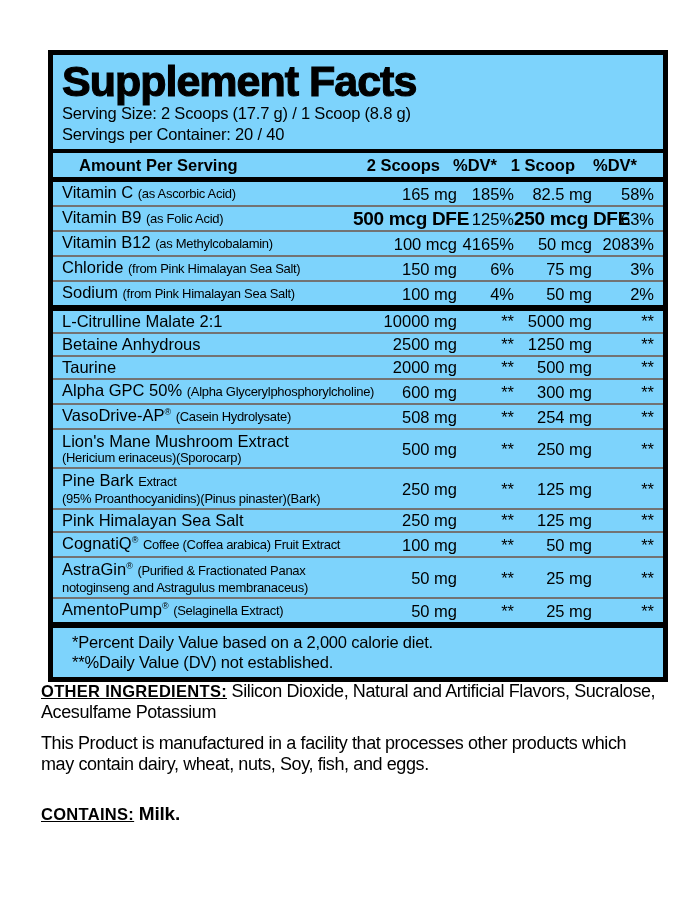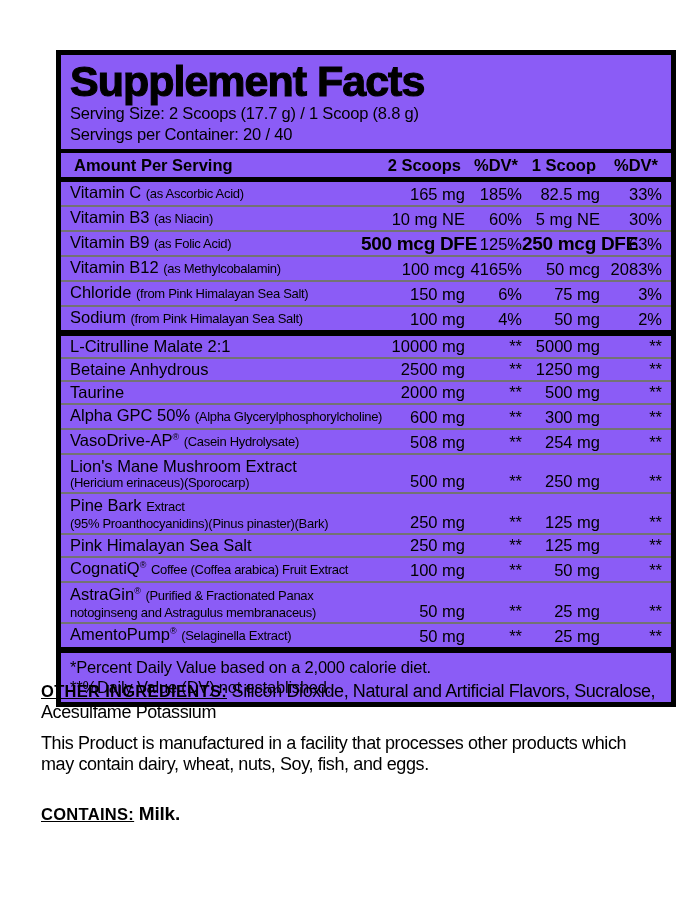--- a/index.html
+++ b/index.html
@@ -8,44 +8,44 @@
     background: #ffffff;
     color: #000000;
     font-family: "Liberation Sans", sans-serif;
     position: relative;
   }
   .page { position: absolute; inset: 0; background: #ffffff; }
 
   
   .panel {
     position: absolute;
-    left: 56px; top: 50px; width: 620px;
+    left: 48px; top: 50px; width: 620px;
     border: 5px solid #000;
-    background: #8b5cf6;
+    background: #7dd3fc;
   }
   .panel-head { padding: 4px 9px 4px; }
   .panel-title {
     font-size: 43px;
     font-weight: bold;
     letter-spacing: -1px;
     line-height: 44px;
     -webkit-text-stroke: 1.1px #000;
     white-space: nowrap;
   }
   .serving-line { font-size: 16.5px; line-height: 21px; letter-spacing: -0.2px; }
 
   .rule { background: #000; width: 100%; }
   .rule-4 { height: 4px; }
   .rule-5 { height: 5px; }
   .rule-6 { height: 6px; }
 
   .hdr-row {
     display: flex;
     align-items: flex-start;
-    padding: 3px 13px 3px;
+    padding: 3px 26px 3px;
     font-weight: bold;
     font-size: 16.5px;
     line-height: 18px;
   }
   .hdr-name { flex: 1; }
 
   .c { flex-shrink: 0; text-align: right; white-space: nowrap; }
   .ca2 { width: 104px; }
   .cd2 { width: 57px; }
   .ca1 { width: 78px; }
@@ -56,25 +56,25 @@
     align-items: flex-end;
     padding: 1px 9px 2px;
     font-size: 16.5px;
     line-height: 18px;
     border-bottom: 2px solid #737373;
   }
   .rows .srow:last-child { border-bottom: none; }
   .row-left { flex: 1; min-width: 0; white-space: nowrap; overflow: visible; }
   .row-detail { font-size: 13px; letter-spacing: -0.3px; }
   .row-line2 { display: block; font-size: 13px; letter-spacing: -0.3px; line-height: 15px; }
-  .two-line { padding-top: 2px; }
+  .two-line { padding-top: 2px; align-items: center; }
   .cond-amounts .ca2, .cond-amounts .ca1 { font-size: 19px; letter-spacing: -0.3px; font-weight: bold; }
   sup.reg { font-size: 9px; vertical-align: super; line-height: 0; letter-spacing: 0; }
 
-  .footnotes { padding: 4px 9px 5px; font-size: 16.5px; line-height: 20px; letter-spacing: -0.2px; }
+  .footnotes { padding: 4px 19px 5px; font-size: 16.5px; line-height: 20px; letter-spacing: -0.2px; }
 
   
   .below { position: absolute; left: 41px; top: 681px; width: 622px; }
   .below p { font-size: 18px; line-height: 21px; letter-spacing: -0.4px; }
   .caps-label { font-weight: bold; font-size: 16.5px; letter-spacing: 0.3px; text-decoration: underline; }
   .facility { margin-top: 10px; }
   .contains { margin-top: 28px; }
   .contains-value { font-weight: bold; font-size: 19px; letter-spacing: -0.2px; }
 </style>
 </head>
@@ -101,28 +101,21 @@
     </div>
 
     <div class="rule rule-5"></div>
 
     <div class="rows" id="dv-rows">
         <div class="srow">
     <div class="row-left"><span class="row-name">Vitamin C</span> <span class="row-detail">(as Ascorbic Acid)</span> </div>
     <div class="c ca2">165 mg</div>
     <div class="c cd2">185%</div>
     <div class="c ca1">82.5 mg</div>
-    <div class="c cd1">33%</div>
-  </div>
-        <div class="srow">
-    <div class="row-left"><span class="row-name">Vitamin B3</span> <span class="row-detail">(as Niacin)</span> </div>
-    <div class="c ca2">10 mg NE</div>
-    <div class="c cd2">60%</div>
-    <div class="c ca1">5 mg NE</div>
-    <div class="c cd1">30%</div>
+    <div class="c cd1">58%</div>
   </div>
         <div class="srow cond-amounts">
     <div class="row-left"><span class="row-name">Vitamin B9</span> <span class="row-detail">(as Folic Acid)</span> </div>
     <div class="c ca2">500 mcg DFE</div>
     <div class="c cd2">125%</div>
     <div class="c ca1">250 mcg DFE</div>
     <div class="c cd1">63%</div>
   </div>
         <div class="srow">
     <div class="row-left"><span class="row-name">Vitamin B12</span> <span class="row-detail">(as Methylcobalamin)</span> </div>

